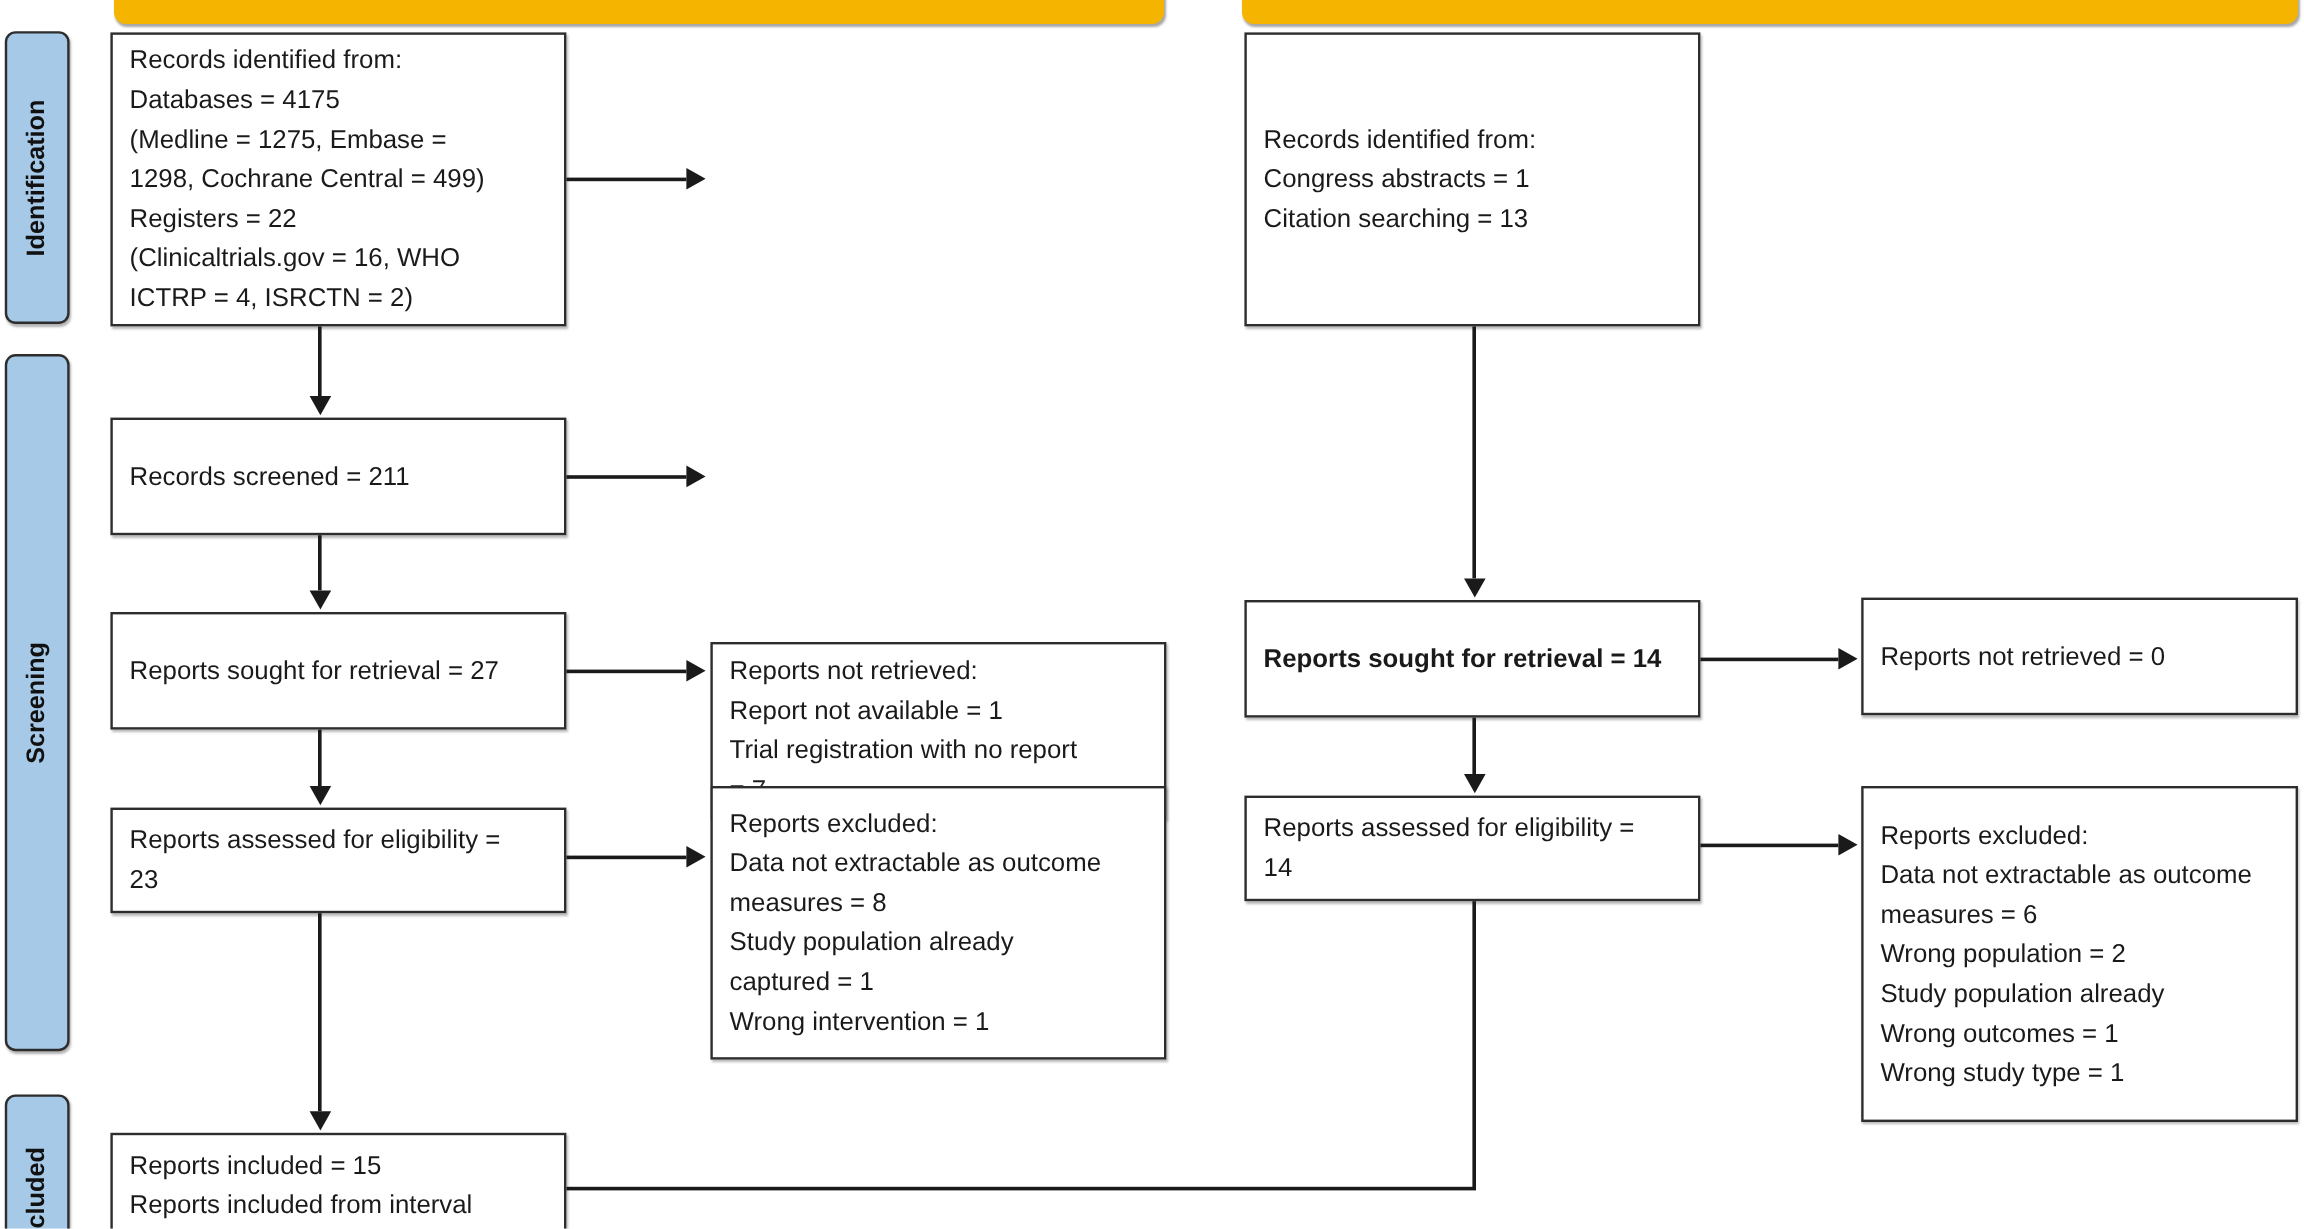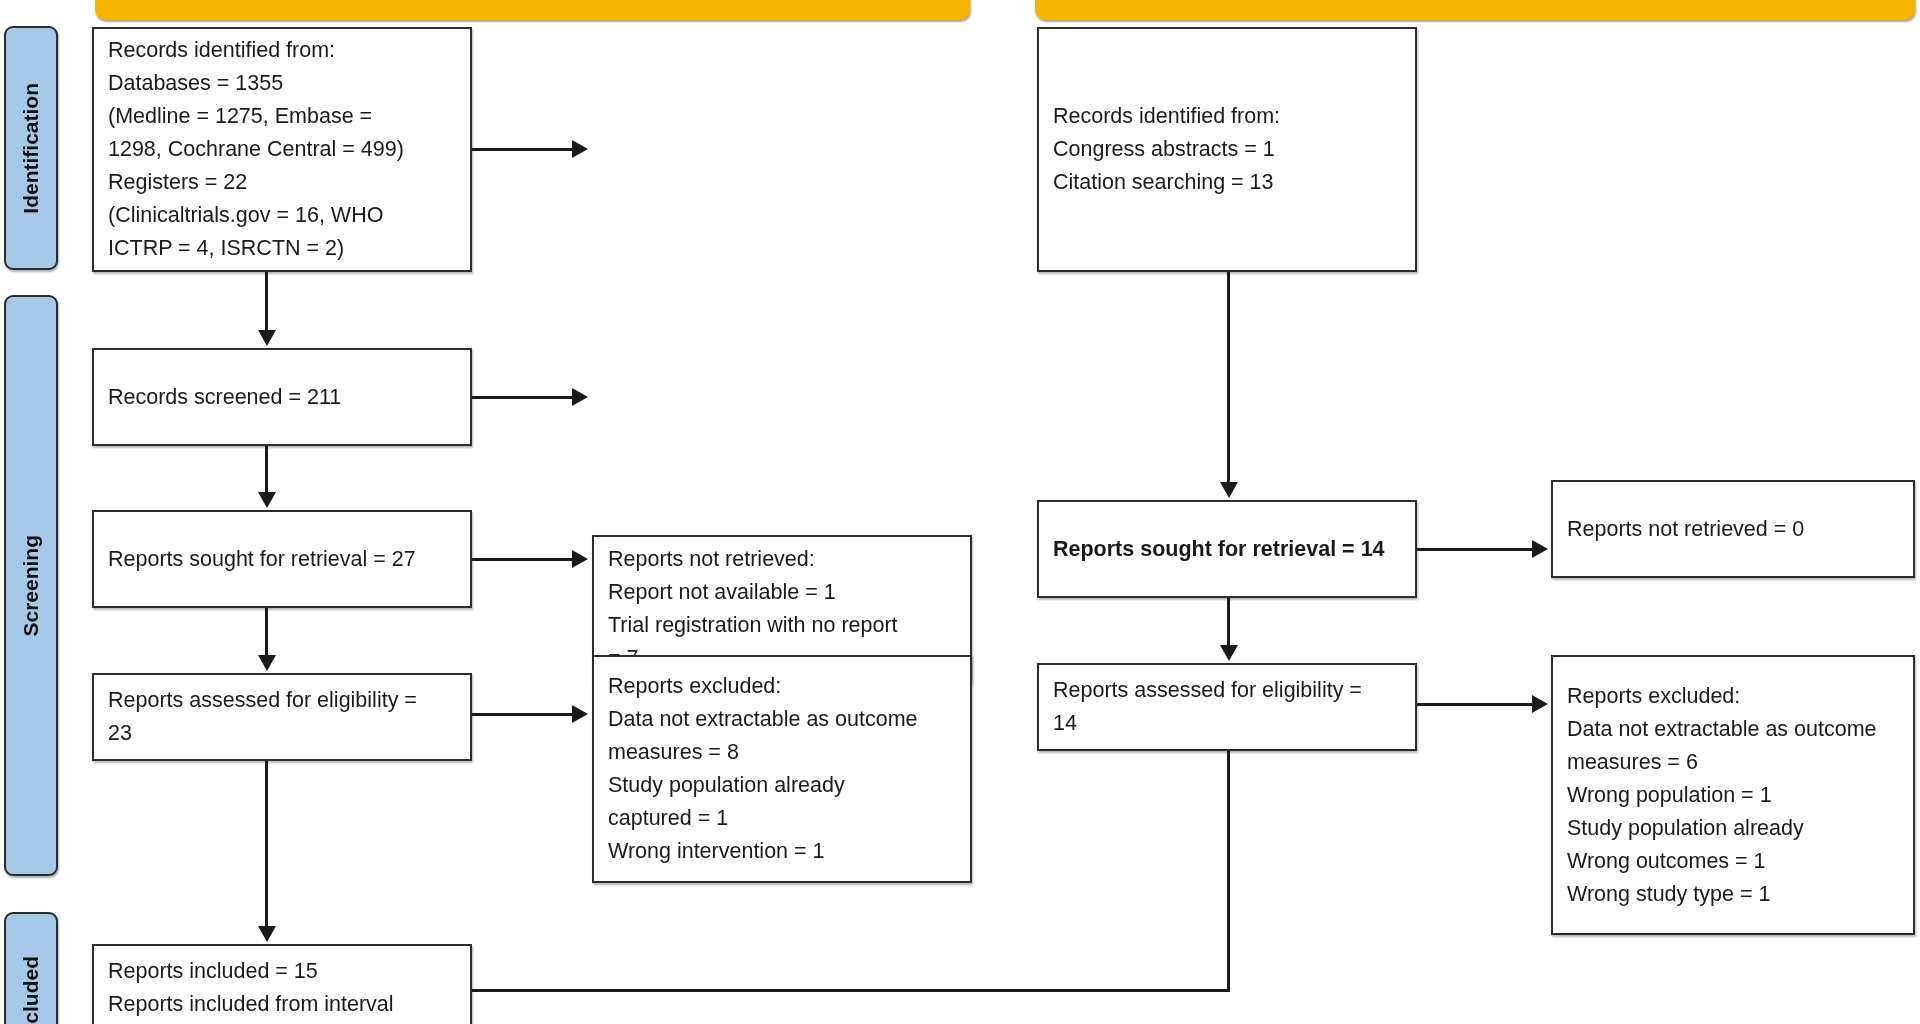--- a/index.html
+++ b/index.html
@@ -114,21 +114,21 @@
   <div class="stage" style="left:4px; top:295px; width:50px; height:577px;">
     <span class="stage-label">Screening</span>
   </div>
   <div class="stage" style="left:4px; top:912px; width:50px; height:170px;">
     <span class="stage-label">Included</span>
   </div>
 
   <div class="box" style="left:92px; top:27px; width:380px; height:245px;">
     <div class="box-inner">
       <div class="box-line">Records identified from:</div>
-      <div class="box-line">Databases = 1355</div>
+      <div class="box-line">Databases = 4175</div>
       <div class="box-line">(Medline = 1275, Embase =</div>
       <div class="box-line">1298, Cochrane Central = 499)</div>
       <div class="box-line">Registers = 22</div>
       <div class="box-line">(Clinicaltrials.gov = 16, WHO</div>
       <div class="box-line">ICTRP = 4, ISRCTN = 2)</div>
     </div>
   </div>
 
   <div class="hline" style="left:472px; top:148px; width:100px;"></div>
   <div class="arrow-right" style="left:572px; top:140px;"></div>
@@ -181,21 +181,21 @@
 
   <div class="box" style="left:1037px; top:500px; width:380px; height:98px;font-weight:bold;">
     <div class="box-inner">
       <div class="box-line">Reports sought for retrieval = 14</div>
     </div>
   </div>
 
   <div class="hline" style="left:1417px; top:548px; width:115px;"></div>
   <div class="arrow-right" style="left:1532px; top:540px;"></div>
 
-  <div class="box" style="left:1551px; top:480px; width:364px; height:98px;">
+  <div class="box" style="left:1551px; top:498px; width:364px; height:98px;">
     <div class="box-inner">
       <div class="box-line">Reports not retrieved = 0</div>
     </div>
   </div>
 
   <div class="vline" style="left:265px; top:608px; height:47px;"></div>
   <div class="arrow-down" style="left:258px; top:655px;"></div>
 
   <div class="box" style="left:92px; top:673px; width:380px; height:88px;">
     <div class="box-inner">
@@ -229,21 +229,21 @@
   </div>
 
   <div class="hline" style="left:1417px; top:703px; width:115px;"></div>
   <div class="arrow-right" style="left:1532px; top:695px;"></div>
 
   <div class="box" style="left:1551px; top:655px; width:364px; height:280px;">
     <div class="box-inner">
       <div class="box-line">Reports excluded:</div>
       <div class="box-line">Data not extractable as outcome</div>
       <div class="box-line">measures = 6</div>
-      <div class="box-line">Wrong population = 1</div>
+      <div class="box-line">Wrong population = 2</div>
       <div class="box-line">Study population already</div>
       <div class="box-line">Wrong outcomes = 1</div>
       <div class="box-line">Wrong study type = 1</div>
     </div>
   </div>
 
   <div class="vline" style="left:265px; top:761px; height:165px;"></div>
   <div class="arrow-down" style="left:258px; top:926px;"></div>
 
   <div class="vline" style="left:1227px; top:751px; height:240px;"></div>

